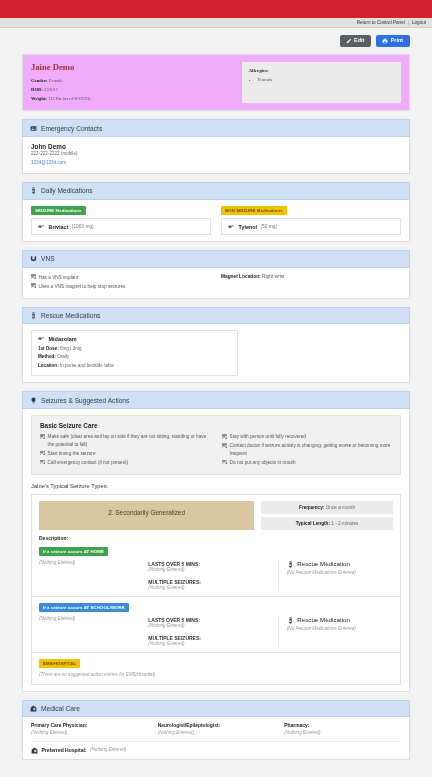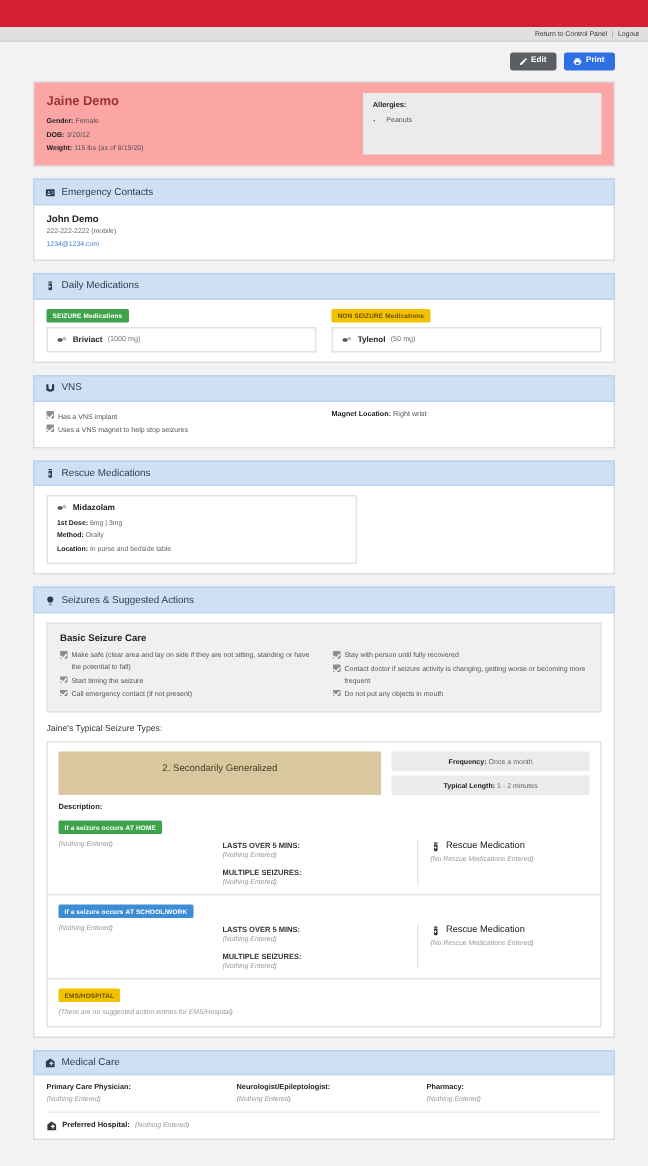--- a/index.html
+++ b/index.html
@@ -38,22 +38,23 @@
   h1.title {
     font-size: 15.5px; font-weight: bold; color: #2b2b2b;
     letter-spacing: -0.4px; margin-top: 5px;
     display: flex; align-items: baseline; gap: 5px;
   }
   h1.title .sub {
     font-size: 4.9px; font-weight: normal; color: #888;
     letter-spacing: 0;
   }
   .card {
-    background: #fca5a5; border: 1px solid #ddd;
+    background: #f0abfc; border: 1px solid #ddd;
     margin-top: 7px;
+    font-family: Liberation Serif, serif;
   }
   
   .patient { display: flex; padding: 7px 8px; gap: 8px; }
   .patient-left { flex: 1 1 56%; }
   .patient-name {
     font-size: 8.6px; font-weight: bold; color: #9e3039;
     margin-bottom: 5px;
   }
   .pfield { font-size: 4.7px; line-height: 1.85; color: #555; }
   .pfield b { color: #222; }

